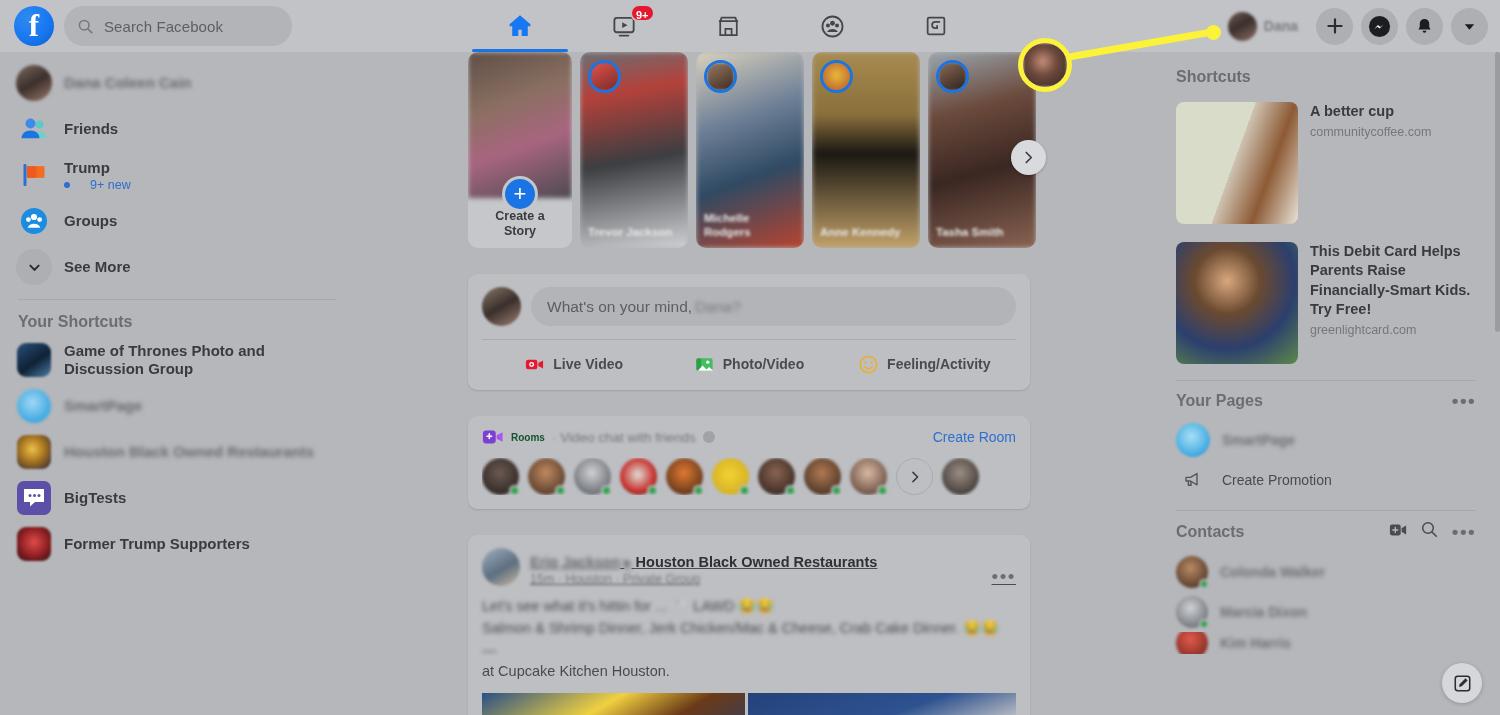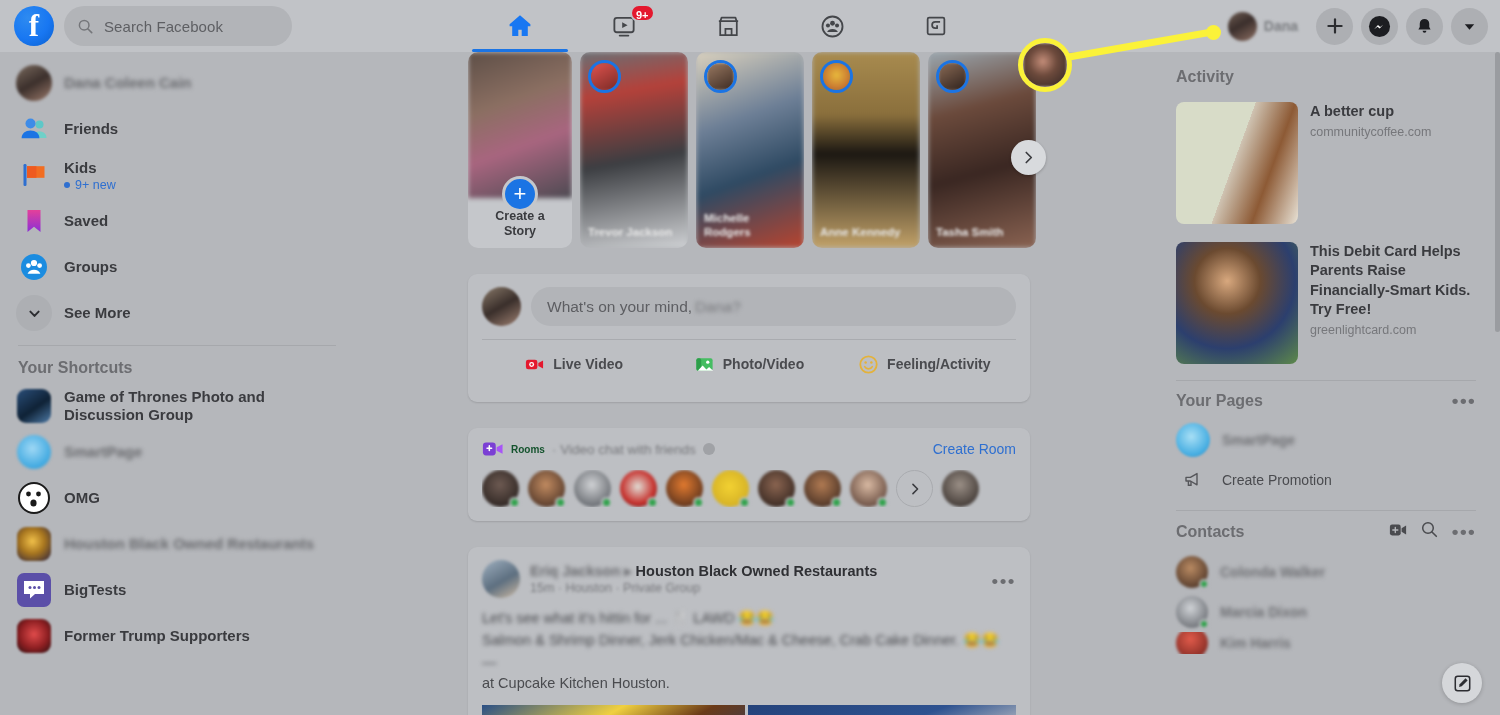--- a/index.html
+++ b/index.html
@@ -87,21 +87,21 @@
     position: absolute; left: 0; top: 52px; width: 360px; height: 663px;
     padding: 8px 12px 0 8px;
   }
   .side-row {
     display: flex; align-items: center; gap: 12px;
     height: 46px; padding: 0 8px; border-radius: 8px;
   }
   .side-row .ic { width: 36px; height: 36px; flex: none; display: flex; align-items: center; justify-content: center; }
   .side-row .lbl { font-size: 15px; font-weight: bold; color: #3a3b3f; line-height: 1.2; }
   .side-row .lbl.blur { filter: blur(2.1px); color: #6a6b6f; }
-  .side-sub { font-size: 12.5px; color: #2e6fd0; display: flex; align-items: center; gap: 5px; margin-top: 1px; font-weight: normal;}
+  .side-sub { font-size: 12.5px; color: #2e6fd0; display: flex; align-items: center; gap: 20px; margin-top: 1px; font-weight: normal;}
   .side-sub .dot { width: 6px; height: 6px; border-radius: 50%; background: #2e6fd0; display: inline-block; }
   .av-circ {
     width: 36px; height: 36px; border-radius: 50%;
     background: linear-gradient(150deg, #7a6a5e 0%, #3c302c 50%, #9b7a6b 100%);
     filter: blur(1.4px);
   }
   .seemore-ic {
     width: 36px; height: 36px; border-radius: 50%; background: #adafb3;
     display: flex; align-items: center; justify-content: center;
   }
@@ -151,21 +151,21 @@
     position: absolute; right: -16px; top: 88px;
     width: 35px; height: 35px; border-radius: 50%; background: #d8dadd;
     display: flex; align-items: center; justify-content: center;
     box-shadow: 0 1px 3px rgba(0,0,0,.22); z-index: 5;
   }
 
   .card {
     background: #bdbfc3; border-radius: 9px; margin-top: 26px;
     box-shadow: 0 1px 2px rgba(0,0,0,.13);
   }
-  .composer { padding: 13px 14px 12px; }
+  .composer { padding: 13px 14px 0; }
   .composer-top { display: flex; align-items: center; gap: 10px; padding-bottom: 13px; }
   .composer-av {
     width: 39px; height: 39px; border-radius: 50%; flex: none;
     background: linear-gradient(150deg, #8a7a6a 0%, #3a2f2b 50%, #a08273 100%);
     filter: blur(1.2px);
   }
   .composer-input {
     flex: 1; height: 39px; border-radius: 20px; background: #b2b4b8;
     display: flex; align-items: center; padding: 0 16px;
     font-size: 15.5px; color: #5d5e62;
@@ -201,21 +201,21 @@
     position: absolute; right: -1px; bottom: -1px; width: 11px; height: 11px;
     border-radius: 50%; background: #31a24c; border: 2px solid #bdbfc3;
   }
   .rooms-next {
     width: 37px; height: 37px; border-radius: 50%; background: #bdbfc3;
     border: 1px solid #a9abaf; display: flex; align-items: center; justify-content: center;
     flex: none;
   }
 
   .post { padding: 13px 14px 0; }
-  .post-head { display: flex; align-items: center; gap: 10px; }
+  .post-head { display: flex; align-items: flex-end; gap: 10px; text-decoration: underline; }
   .post-av {
     width: 38px; height: 38px; border-radius: 50%; flex: none;
     background: linear-gradient(150deg, #9fb0c0 0%, #5d6f80 55%, #cdb9a2 100%);
     filter: blur(1.6px);
   }
   .post-name { font-size: 14.5px; font-weight: bold; color: #2f3034; }
   .post-name .b { filter: blur(1.9px); color: #6b6c70; }
   .post-meta { font-size: 12.5px; color: #76777b; margin-top: 2px; filter: blur(1.5px); }
   .post-menu { margin-left: auto; color: #6c6d71; font-size: 19px; letter-spacing: 1.5px; line-height: 1; padding-top: 4px;}
   .post-body { margin-top: 10px; font-size: 14.5px; line-height: 1.5; color: #4a4b4f; }
@@ -382,42 +382,28 @@
 
     <div class="side-row">
       <div class="ic">
         <svg width="30" height="30" viewBox="0 0 30 30">
           <rect x="4.5" y="4" width="3" height="22" rx="1.2" fill="#2e6fd0"></rect>
           <path d="M8 6.2h17.5v11.6H8z" fill="#f26d21"></path>
           <path d="M8 6.2h9.4v11.6H8z" fill="#ef5a1f"></path>
         </svg>
       </div>
       <div>
-        <div class="lbl">Kids</div>
+        <div class="lbl">Trump</div>
         <div class="side-sub">
           <span class="dot"></span>
           <span>9+ new</span>
         </div>
       </div>
     </div>
 
-    <div class="side-row">
-      <div class="ic">
-        <svg width="30" height="30" viewBox="0 0 30 30">
-          <defs>
-              <linearGradient id="gsv" x1="0" y1="0" x2="0" y2="1">
-            <stop offset="0" stop-color="#e4409a"></stop>
-                <stop offset="1" stop-color="#8b2fd6"></stop>
-          </linearGradient>
-            </defs>
-          <path d="M8.5 4h13v22l-6.5-5.2L8.5 26z" fill="url(#gsv)"></path>
-        </svg>
-      </div>
-      <div class="lbl">Saved</div>
-    </div>
 
     <div class="side-row">
       <div class="ic">
         <svg width="30" height="30" viewBox="0 0 30 30">
           <circle cx="15" cy="15" r="13" fill="#1b8ce0"></circle>
           <circle cx="15" cy="11" r="3.1" fill="#fff"></circle>
           <circle cx="9.4" cy="13.6" r="2.4" fill="#fff"></circle>
           <circle cx="20.6" cy="13.6" r="2.4" fill="#fff"></circle>
           <path d="M8.6 21.8c1-2.6 3.4-4 6.4-4s5.4 1.4 6.4 4z" fill="#fff"></path>
         </svg>
@@ -443,31 +429,20 @@
       <div class="ic">
         <div class="sc-ic" style="background:linear-gradient(145deg,#2a4f7a 0%,#0f2236 55%,#4e7ba8 100%);filter:blur(1px);"></div>
       </div>
       <div class="lbl" style="max-width:255px;">Game of Thrones Photo and Discussion Group</div>
     </div>
     <div class="side-row">
       <div class="ic">
         <div class="sc-ic" style="border-radius:50%;background:radial-gradient(circle at 45% 40%,#9fd8f5 0%,#3ea8e0 70%,#2a7fb5 100%);filter:blur(1.5px);"></div>
       </div>
       <div class="lbl blur">SmartPage</div>
-    </div>
-    <div class="side-row">
-      <div class="ic">
-        <svg width="34" height="34" viewBox="0 0 34 34">
-          <circle cx="17" cy="17" r="15" fill="#fff" stroke="#1a1a1a" stroke-width="2"></circle>
-          <circle cx="11.5" cy="13" r="2.4" fill="#1a1a1a"></circle>
-          <circle cx="21.5" cy="13" r="2.4" fill="#1a1a1a"></circle>
-          <ellipse cx="16.5" cy="22" rx="3.1" ry="3.6" fill="#1a1a1a"></ellipse>
-        </svg>
-      </div>
-      <div class="lbl">OMG</div>
     </div>
     <div class="side-row">
       <div class="ic">
         <div class="sc-ic" style="background:radial-gradient(circle at 45% 42%,#f0c04a 0%,#a8761f 45%,#2a2140 100%);filter:blur(1.2px);"></div>
       </div>
       <div class="lbl blur">Houston Black Owned Restaurants</div>
     </div>
     <div class="side-row">
       <div class="ic">
         <svg width="34" height="34" viewBox="0 0 34 34">
@@ -647,21 +622,21 @@
       </div>
       <div class="post-photos">
         <div class="photo" style="width:277px;background:linear-gradient(150deg,#2a4f86 0%,#f0d040 38%,#6b3a18 62%,#1f4178 100%);"></div>
         <div class="photo" style="width:282px;background:linear-gradient(160deg,#24427a 0%,#2e5290 45%,#ded9cf 82%,#ffffff 100%);"></div>
       </div>
     </div>
   </div>
 
   <div class="rightbar">
     <div class="r-head">
-      <span>Activity</span>
+      <span>Shortcuts</span>
     </div>
 
     <div class="ad">
       <div class="ad-img" style="background:linear-gradient(110deg,#d8dcc8 0%,#d8dcc8 48%,#cfc3b2 48%,#8d5a35 72%,#e8e2d6 100%);filter:blur(.5px);"></div>
       <div>
         <div class="ad-title">A better cup</div>
         <div class="ad-url">communitycoffee.com</div>
       </div>
     </div>
 

